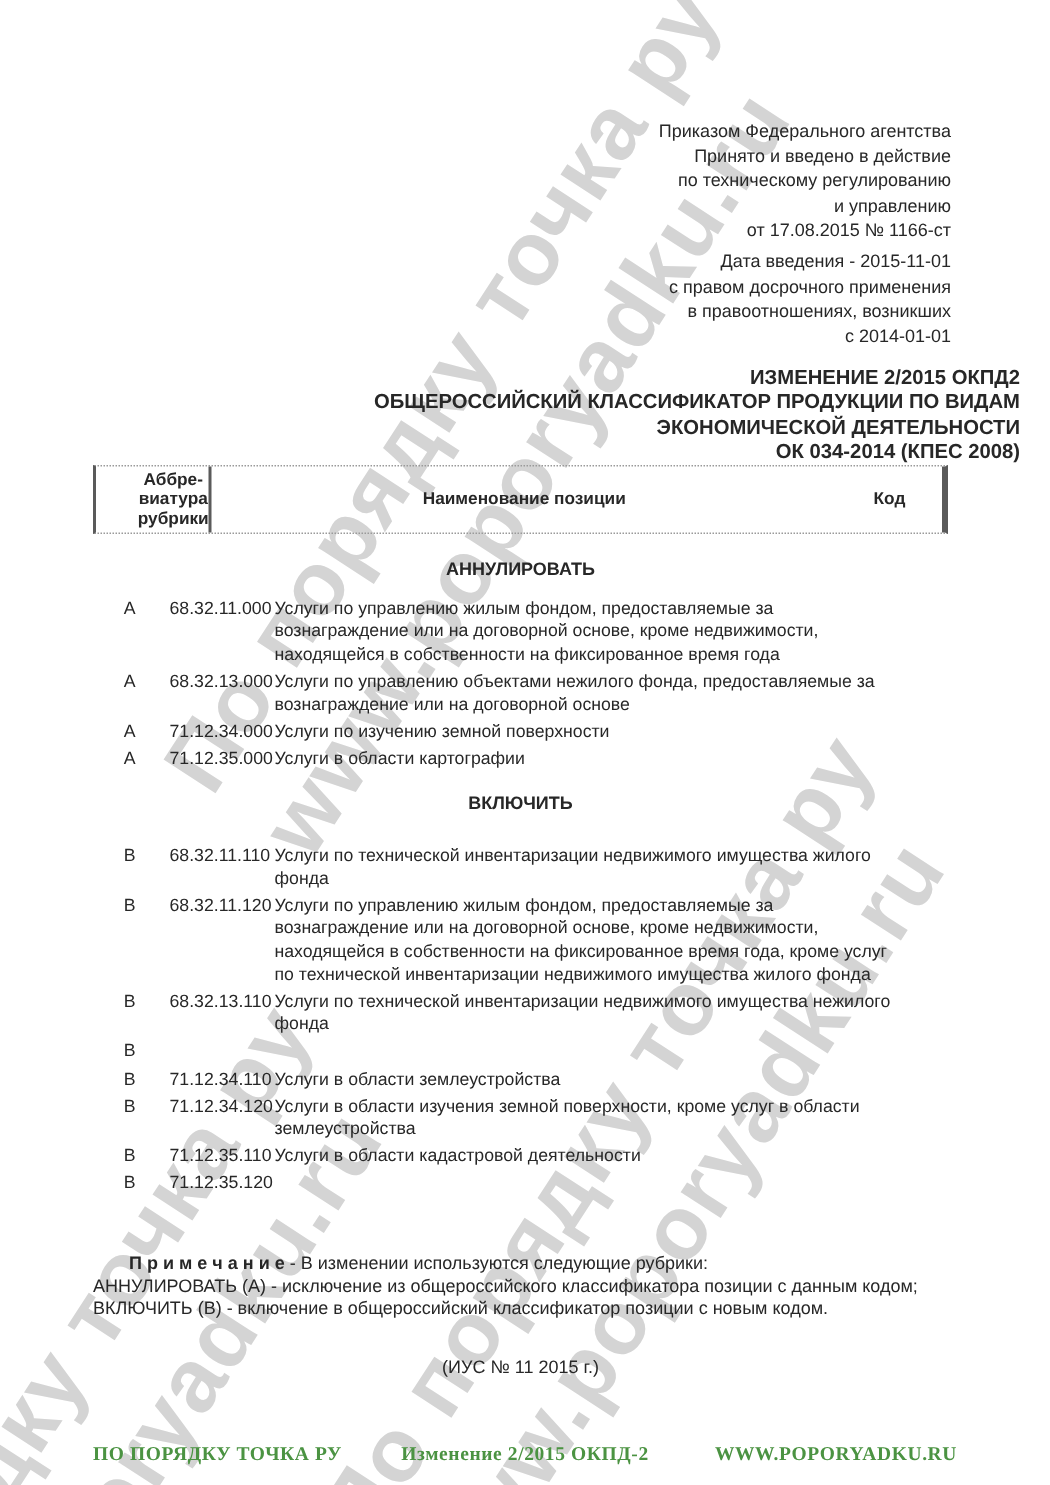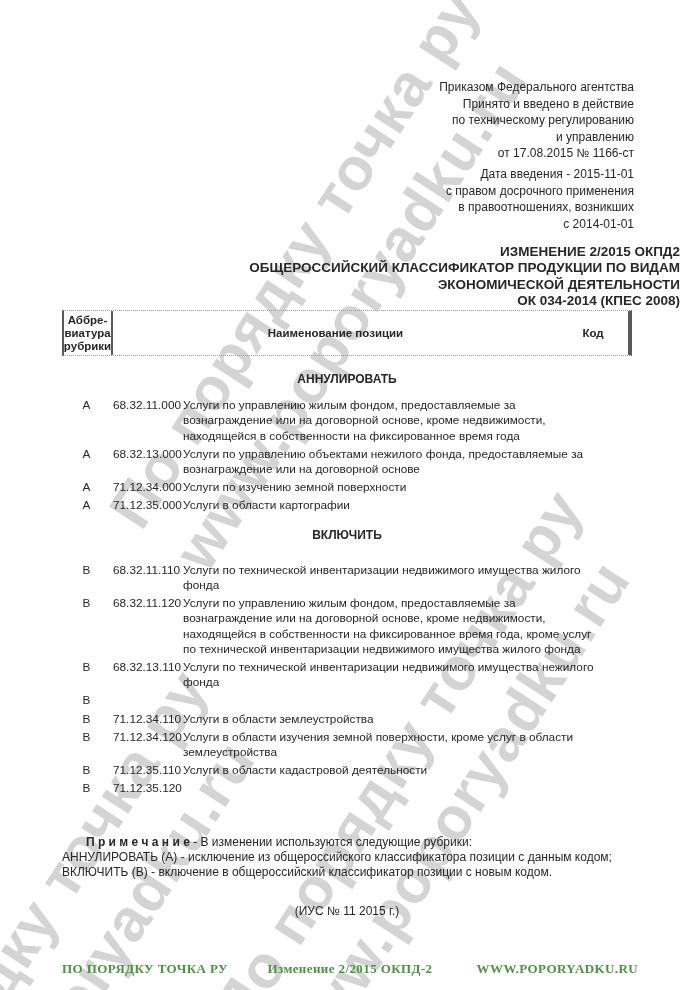--- a/index.html
+++ b/index.html
@@ -24,21 +24,21 @@
     font-weight:bold;font-size:13.5px;line-height:16.3px;}
   
   .tbl-head{
     position:absolute;top:310px;left:62px;width:570px;height:46px;
     display:flex;box-sizing:border-box;
     border-top:1px dotted #9a9a9a;border-bottom:1px dotted #9a9a9a;
     border-left:2px solid #5a5a5a;border-right:2px solid #5a5a5a;
   }
   .th{display:flex;align-items:center;justify-content:center;text-align:center;
     font-weight:bold;font-size:11.5px;box-sizing:border-box;}
-  .th-abbr{width:49px;border-right:2px solid #5a5a5a;white-space:pre-line;line-height:13px;}
+  .th-abbr{width:49px;border-right:2px solid #5a5a5a;white-space:pre-line;line-height:13px;margin-left:28px;}
   .th-code{width:72px;border-right:2px solid #5a5a5a;}
   .th-name{flex:1;}
   
   .body-flow{position:absolute;top:366px;left:62px;width:570px;font-size:11.8px;line-height:15.2px;}
   .sec-head{font-weight:bold;text-align:center;font-size:12px;}
   .sec-head-1{margin:6px 0 11px 0;}
   .sec-head-2{margin:14px 0 20px 0;}
   .row{display:flex;margin-bottom:3px;}
   .c-abbr{width:49px;flex:none;text-align:center;}
   .c-code{width:72px;flex:none;padding-left:2px;box-sizing:border-box;}

